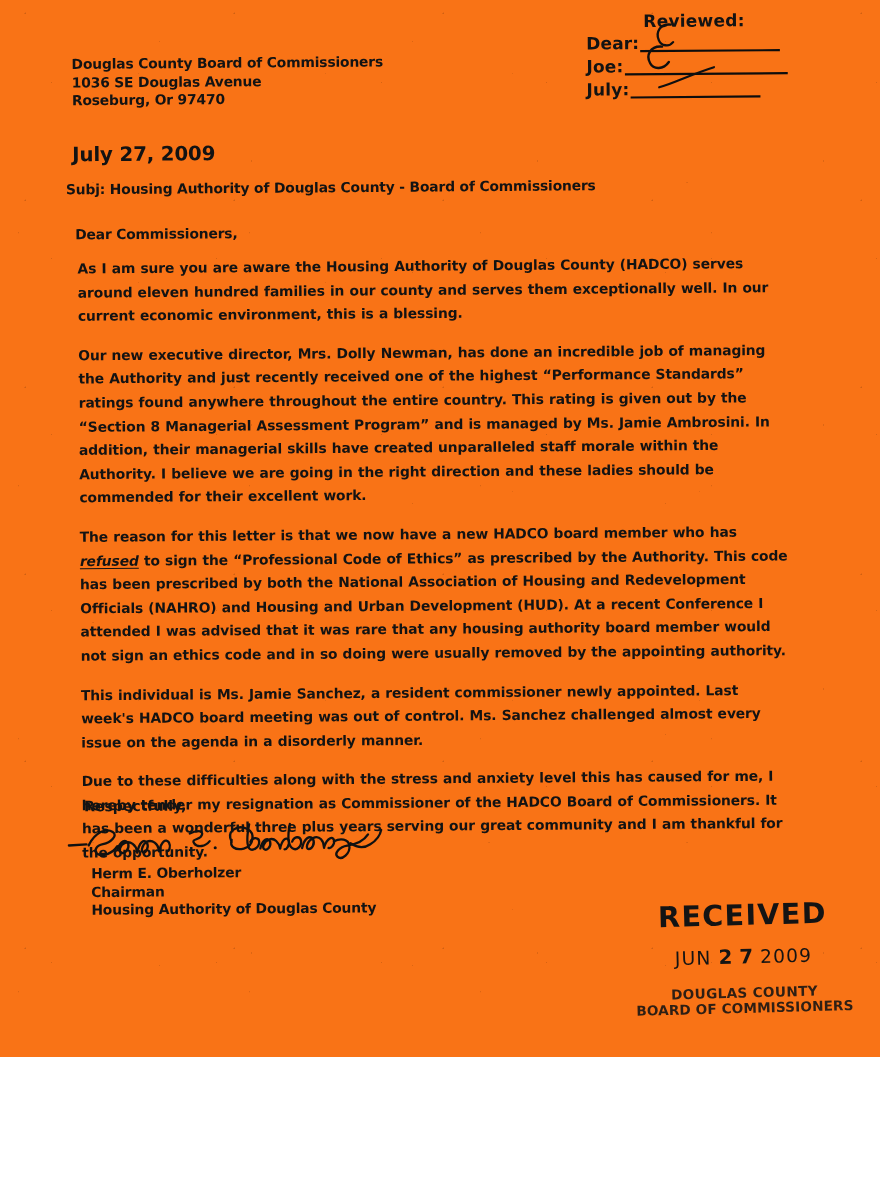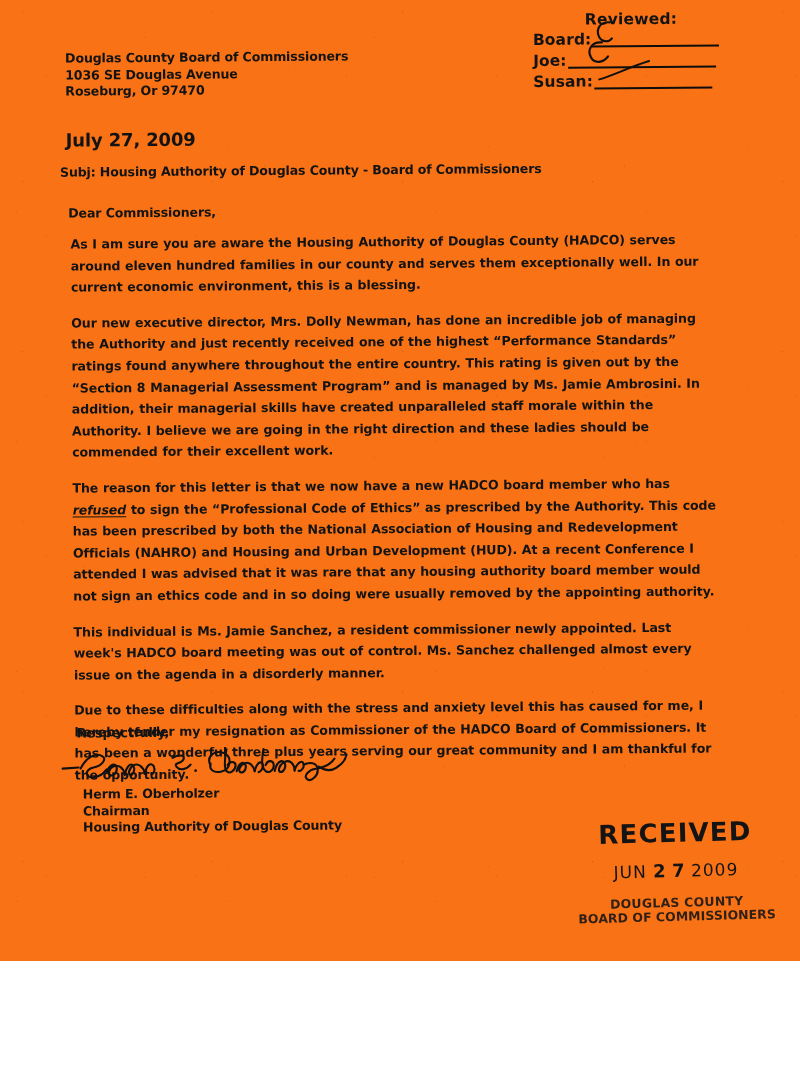--- a/index.html
+++ b/index.html
@@ -221,41 +221,41 @@
 
 <div class="page">
 
   <div class="skew-wrap">
 
     <div class="reviewed-block">
 
       <div class="reviewed-title typed">Reviewed:</div>
 
       <div class="reviewed-row r-doug">
-        <span class="reviewed-label typed">Board:</span>
+        <span class="reviewed-label typed">Dear:</span>
         <span class="reviewed-rule"></span>
         <span class="mark" style="left:55px; top:-9px;">
           <svg width="36" height="30" viewBox="0 0 36 30">
             <path d="M22 3 C12 2, 8 10, 11 17 C13 22, 20 24, 24 19" fill="none" stroke="#101010" stroke-width="2.1" stroke-linecap="round"></path>
           </svg>
         </span>
       </div>
 
       <div class="reviewed-row r-joe">
         <span class="reviewed-label typed">Joe:</span>
         <span class="reviewed-rule"></span>
         <span class="mark" style="left:45px; top:-11px;">
           <svg width="44" height="32" viewBox="0 0 44 32">
             <path d="M24 4 C13 3, 9 12, 13 19 C16 25, 25 25, 30 18" fill="none" stroke="#101010" stroke-width="2.2" stroke-linecap="round"></path>
           </svg>
         </span>
       </div>
 
       <div class="reviewed-row r-susan">
-        <span class="reviewed-label typed">Susan:</span>
+        <span class="reviewed-label typed">July:</span>
         <span class="reviewed-rule"></span>
         <span class="mark" style="left:62px; top:-13px;">
           <svg width="70" height="28" viewBox="0 0 70 28">
             <path d="M4 22 C18 18, 34 10, 54 4" fill="none" stroke="#101010" stroke-width="1.9" stroke-linecap="round"></path>
           </svg>
         </span>
       </div>
     </div>
 
     <div class="addressee typed">

